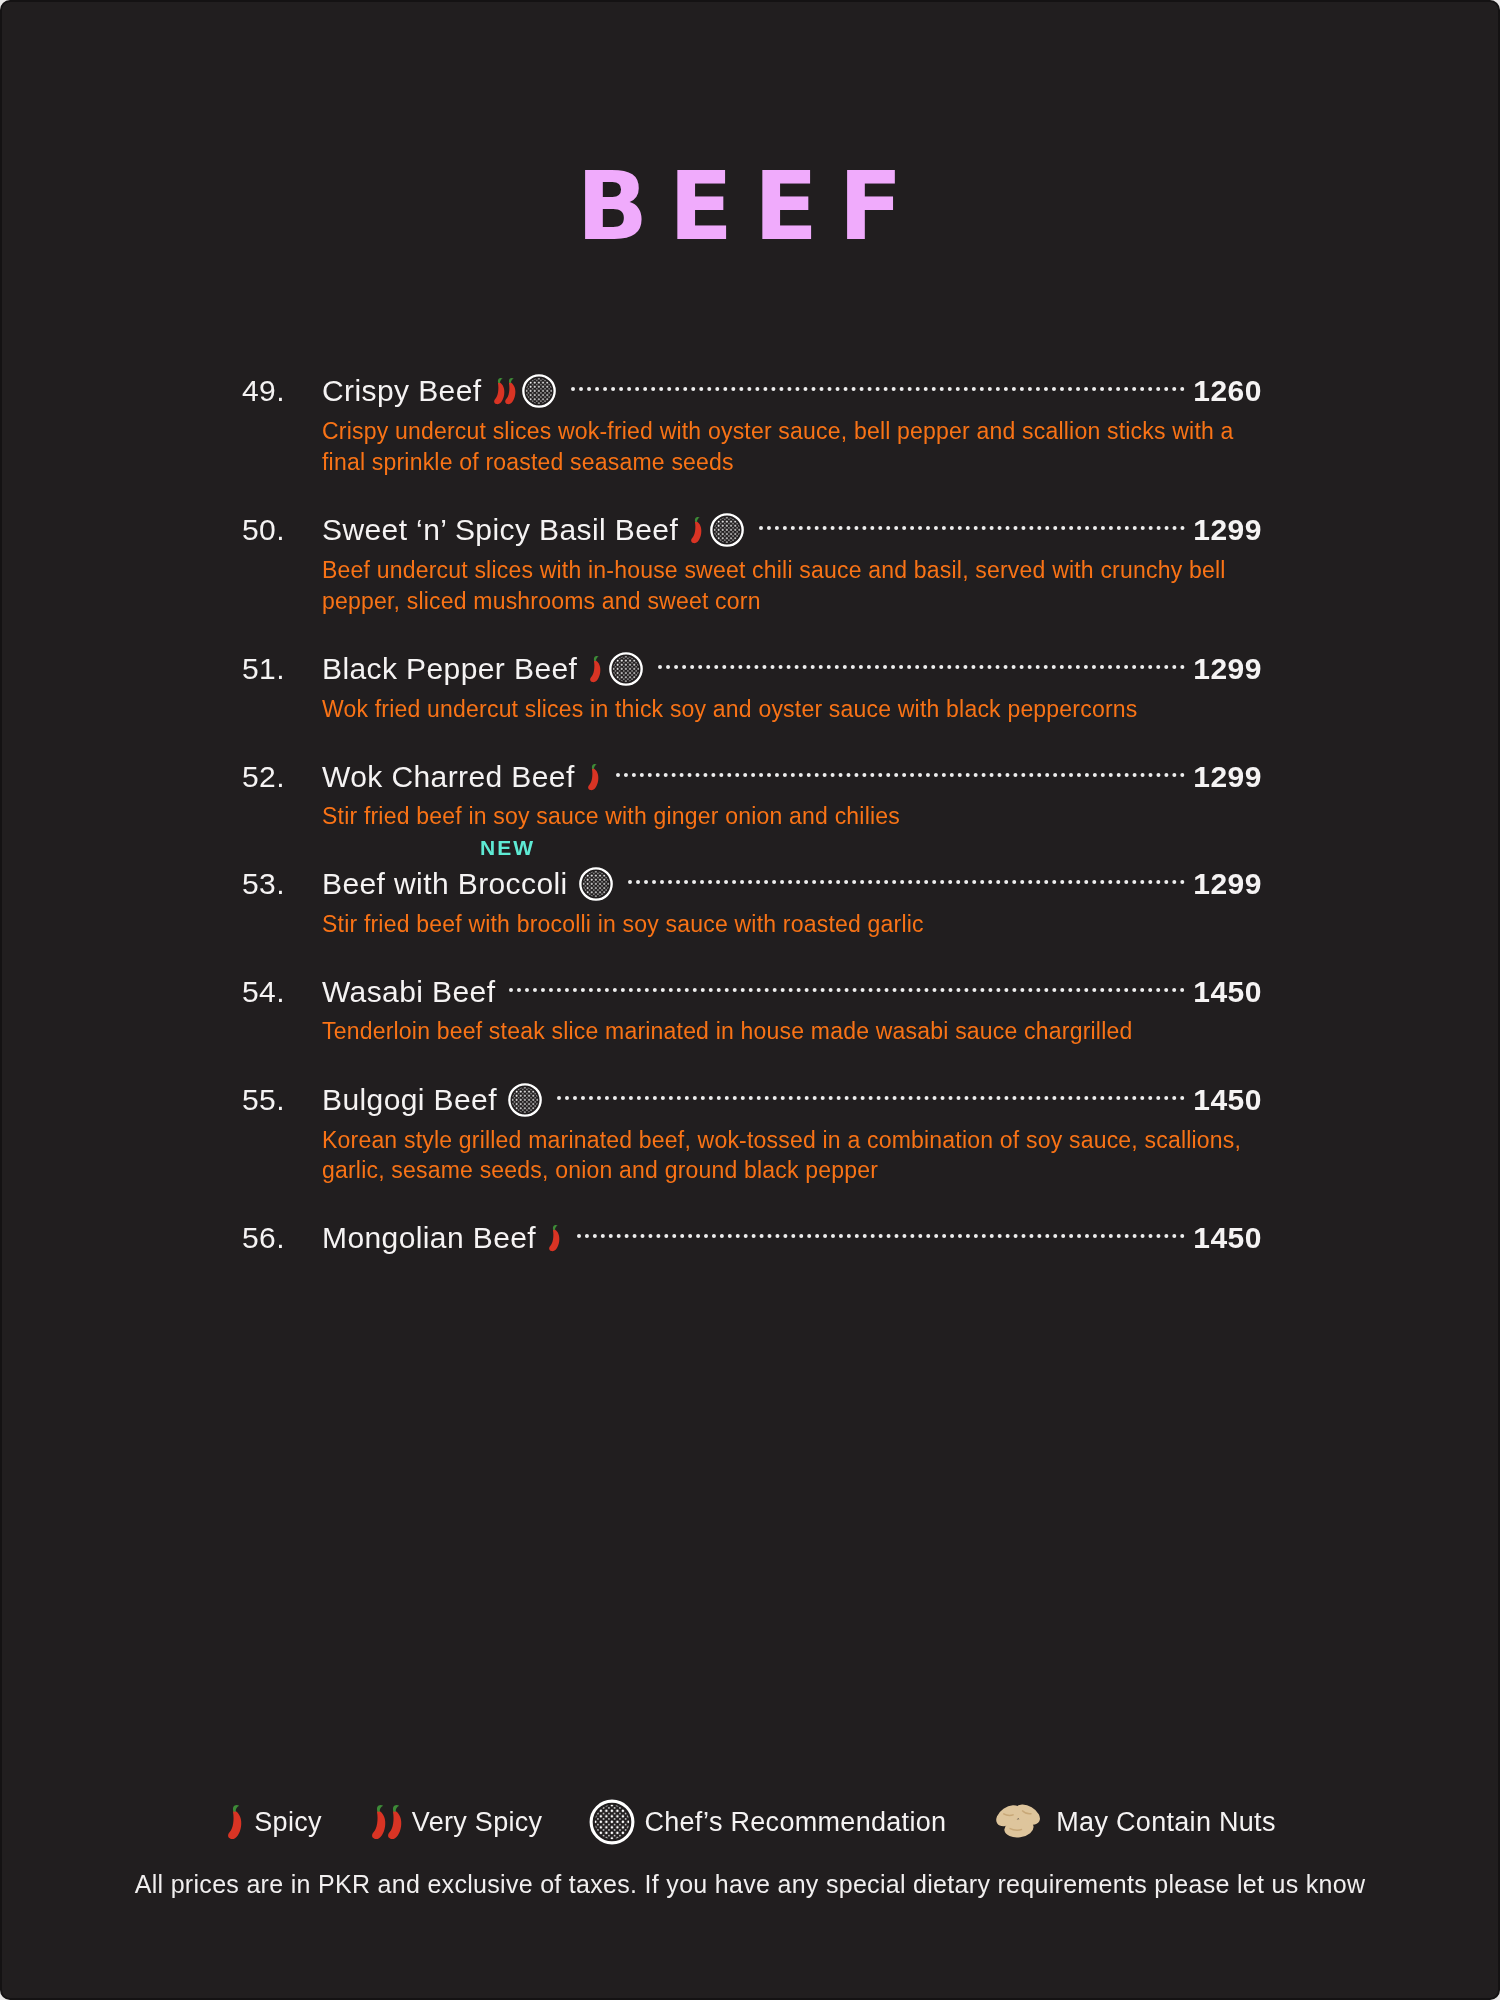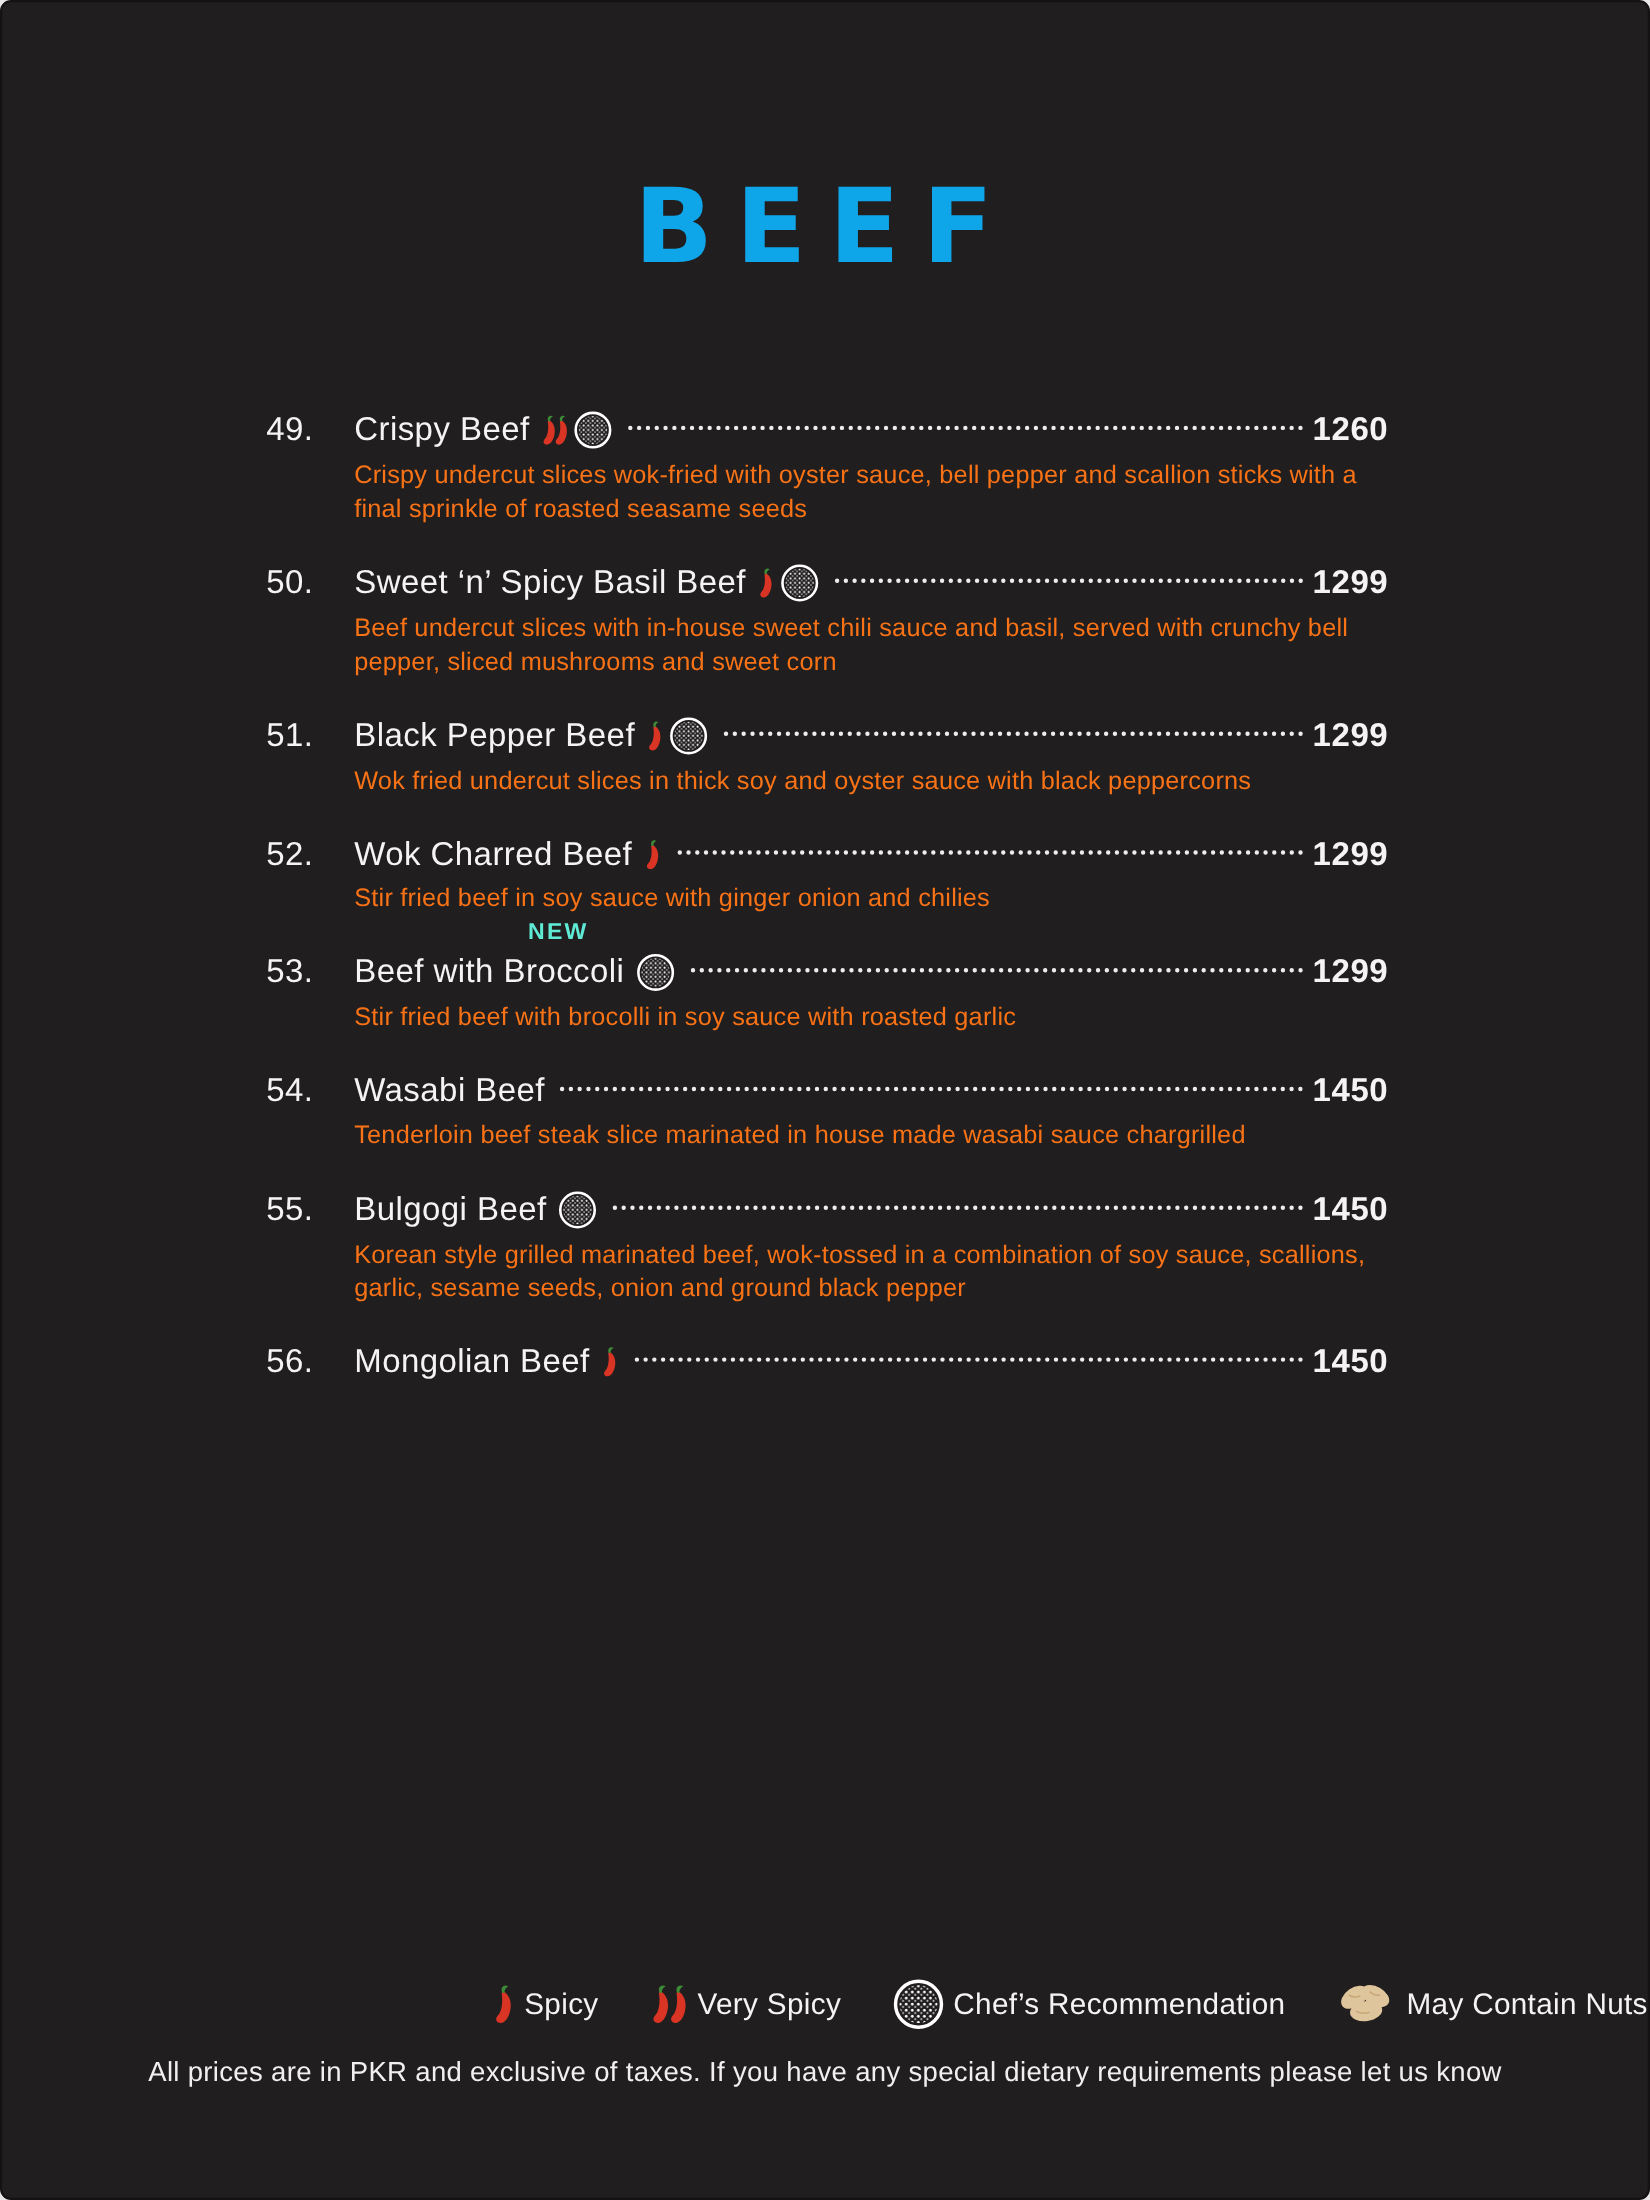--- a/index.html
+++ b/index.html
@@ -15,21 +15,21 @@
     color:#f5f3f3;
     overflow:hidden;
   }
   .title {
     margin-top:150px;
     text-align:center;
     font-family:"DejaVu Sans", sans-serif;
     font-weight:bold;
     font-size:94px;
     letter-spacing:0.22em;
-    color:#0ea5e9;
+    color:#f0abfc;
   }
   .menu-list {
     width:1020px;
     margin:112px 0 0 240px;
   }
   .item { margin-bottom:35px; }
   .item-row {
     position:relative;
     display:flex;
     align-items:center;
@@ -70,21 +70,21 @@
     font-weight:bold;
     letter-spacing:2px;
     color:#5eead4;
     text-align:center;
   }
   .legend {
     position:absolute;
     top:1796px;
     left:0; right:0;
     display:flex;
-    justify-content:flex-end;
+    justify-content:center;
     align-items:center;
     gap:46px;
   }
   .legend-entry { display:flex; align-items:center; gap:8px; font-size:27px; letter-spacing:0.3px; }
   .footer-note {
     position:absolute;
     top:1868px;
     left:0; right:0;
     text-align:center;
     font-size:25px;

